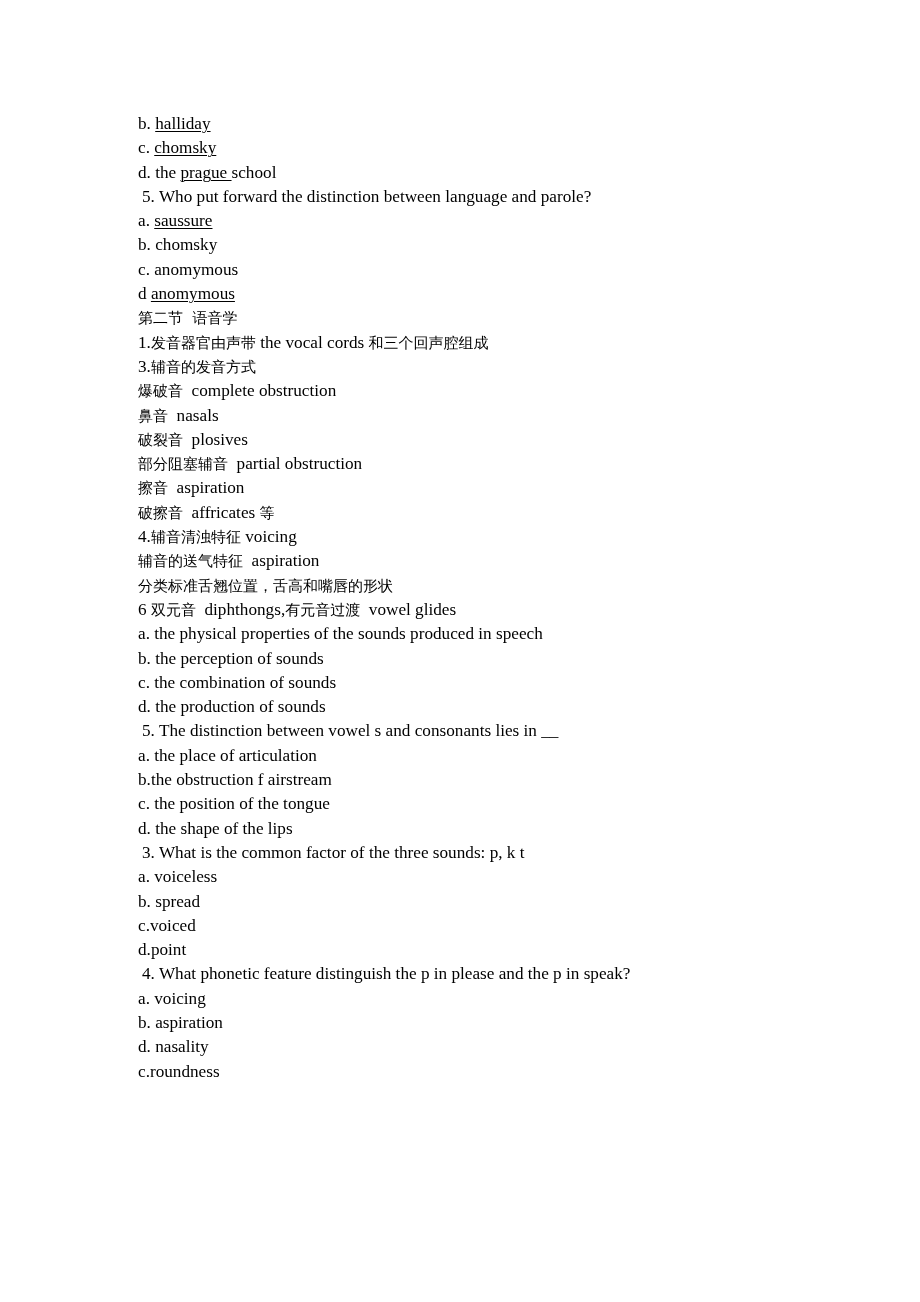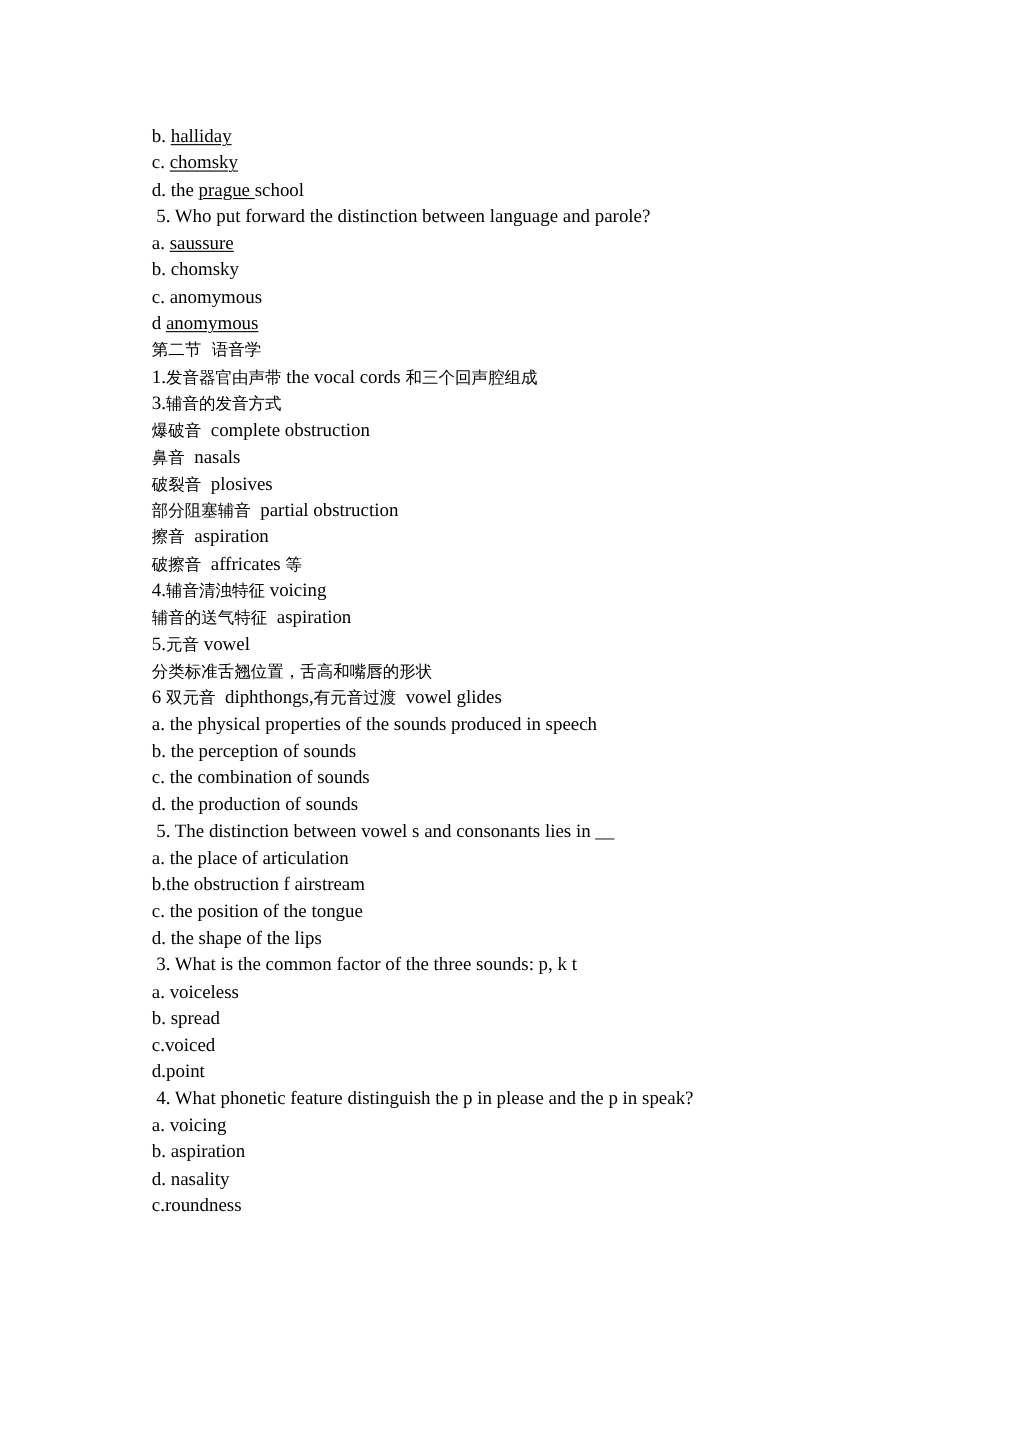--- a/index.html
+++ b/index.html
@@ -64,21 +64,20 @@
       <p class="line"><span>1.</span><span class="cjk">发音器官由声带</span><span> the vocal cords </span><span class="cjk">和三个回声腔组成</span></p>
       <p class="line"><span>3.</span><span class="cjk">辅音的发音方式</span></p>
       <p class="line"><span class="cjk">爆破音</span><span>  complete obstruction</span></p>
       <p class="line"><span class="cjk">鼻音</span><span>  nasals</span></p>
       <p class="line"><span class="cjk">破裂音</span><span>  plosives</span></p>
       <p class="line"><span class="cjk">部分阻塞辅音</span><span>  partial obstruction</span></p>
       <p class="line"><span class="cjk">擦音</span><span>  aspiration</span></p>
       <p class="line"><span class="cjk">破擦音</span><span>  affricates </span><span class="cjk">等</span></p>
       <p class="line"><span>4.</span><span class="cjk">辅音清浊特征</span><span> voicing</span></p>
       <p class="line"><span class="cjk">辅音的送气特征</span><span>  aspiration</span></p>
-      <p class="line"><span>5.</span><span class="cjk">元音</span><span> vowel</span></p>
       <p class="line"><span class="cjk">分类标准舌翘位置，舌高和嘴唇的形状</span></p>
       <p class="line"><span>6 </span><span class="cjk">双元音</span><span>  diphthongs,</span><span class="cjk">有元音过渡</span><span>  vowel glides</span></p>
       <p class="line"><span>a. the physical properties of the sounds produced in speech</span></p>
       <p class="line"><span>b. the perception of sounds</span></p>
       <p class="line"><span>c. the combination of sounds</span></p>
       <p class="line"><span>d. the production of sounds</span></p>
       <p class="line q-indent"><span>5. The distinction between vowel s and consonants lies in __</span></p>
       <p class="line"><span>a. the place of articulation</span></p>
       <p class="line"><span>b.the obstruction f airstream</span></p>
       <p class="line"><span>c. the position of the tongue</span></p>

